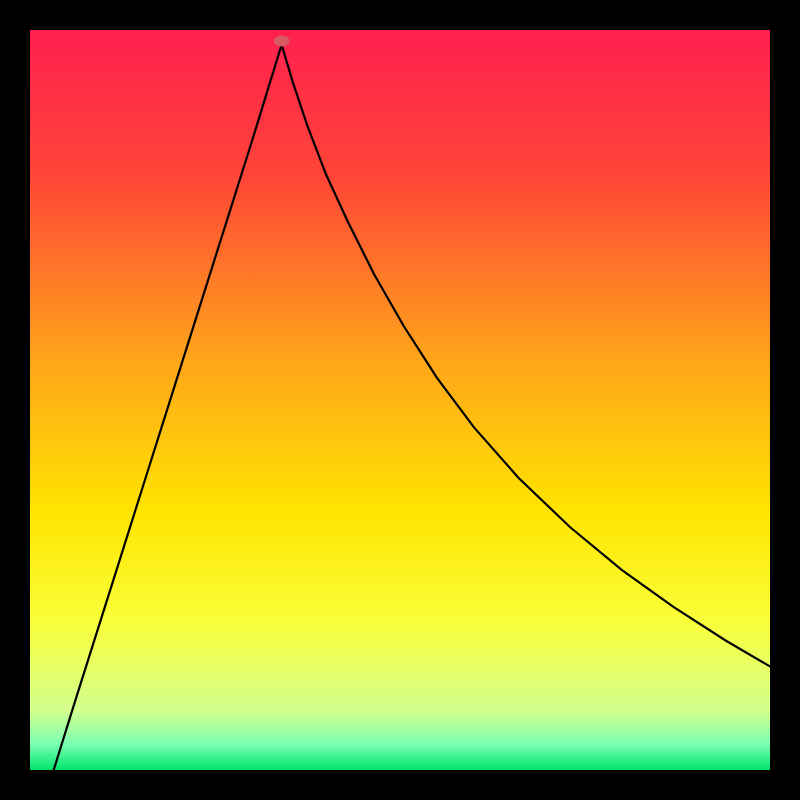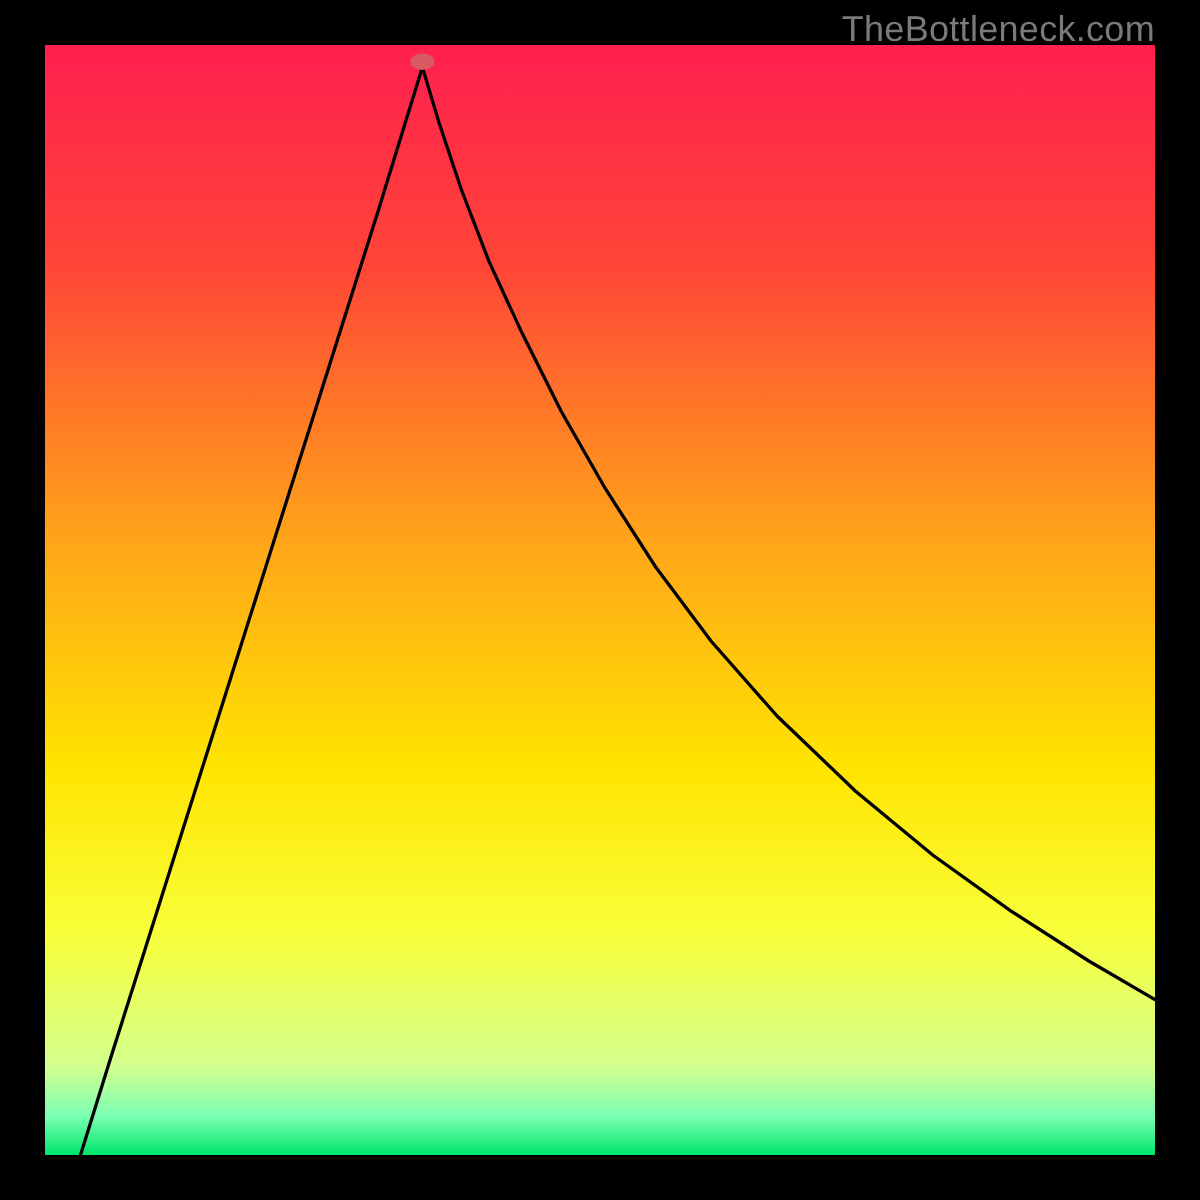--- a/index.html
+++ b/index.html
@@ -6,21 +6,20 @@
 body { background:#000; width:800px; height:800px; position:relative; font-family:Arial,Helvetica,sans-serif; }
 .frame { position:absolute; inset:0; background:#000; }
 .plot { position:absolute; left:30px; top:30px; width:740px; height:740px; overflow:hidden; }
 .watermark { position:absolute; top:6px; right:30px; color:#7a7a7a; font-size:24px; font-weight:400; letter-spacing:0.2px; }
 svg { display:block; }
 </style>
 </head>
 <body>
 
 <div class="frame">
-  <div class="watermark">TheBottleneck.com</div>
   <div class="plot">
     <svg id="chart-svg" width="740" height="740" viewBox="0 0 740 740" preserveAspectRatio="none">
         <defs>
           <linearGradient id="bg-grad" x1="0" y1="0" x2="0" y2="1">
             <stop offset="0%" stop-color="#ff1f4f"></stop>
             <stop offset="20%" stop-color="#ff4637"></stop>
             <stop offset="45%" stop-color="#ffa619"></stop>
             <stop offset="65%" stop-color="#ffe400"></stop>
             <stop offset="80%" stop-color="#f9ff3a"></stop>
             <stop offset="92%" stop-color="#d3ff8e"></stop>

